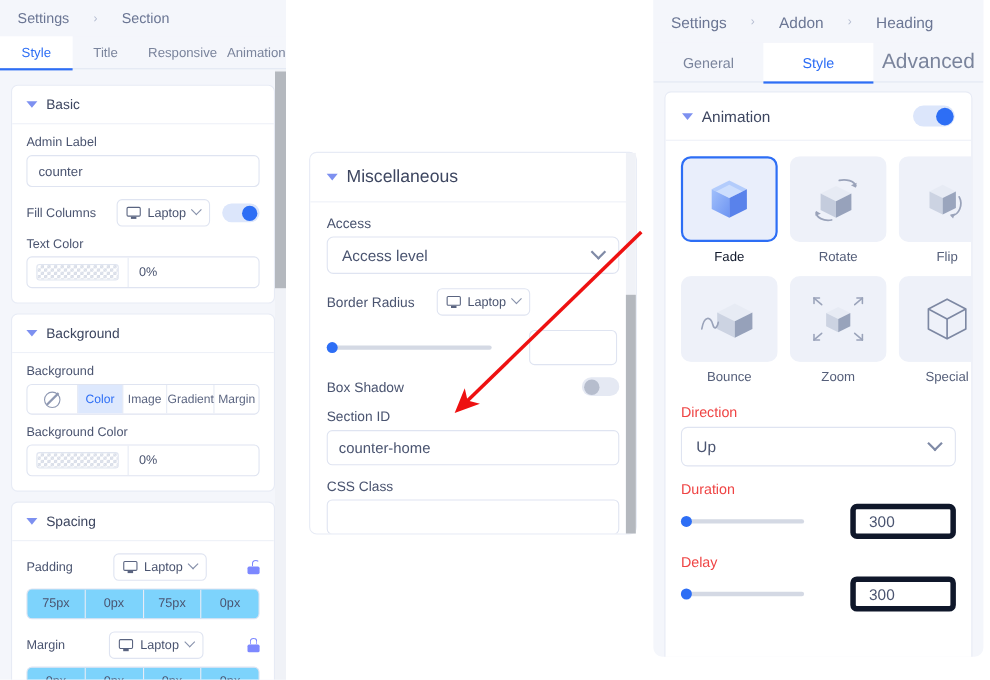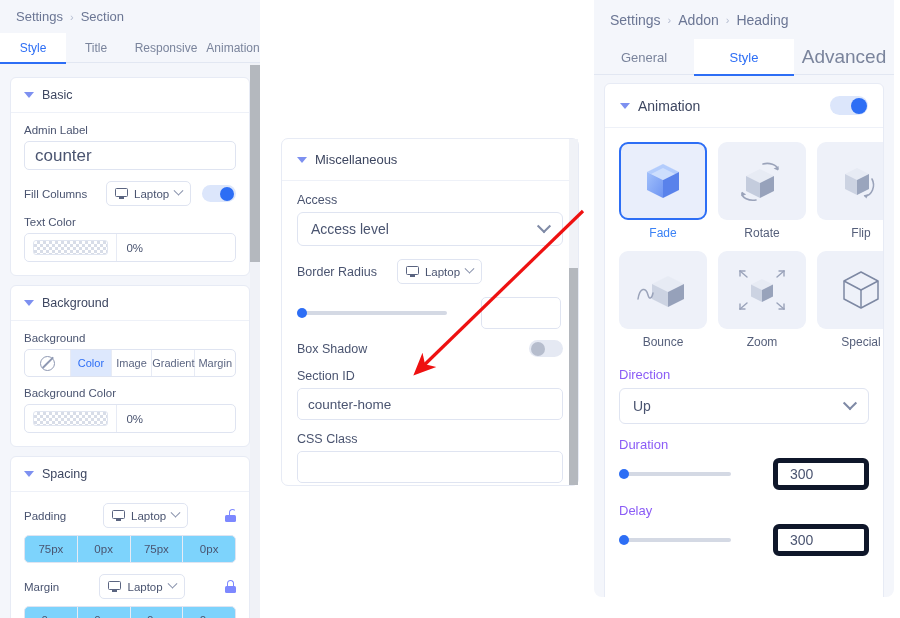--- a/index.html
+++ b/index.html
@@ -7,21 +7,21 @@
     width: 900px; height: 618px;
     background: #ffffff;
     font-family: "Liberation Sans", sans-serif;
     overflow: hidden;
   }
   .stage { position: relative; width: 900px; height: 618px; background: #ffffff; }
 
   
   .panel { position: absolute; background: #f4f6fb; overflow: hidden; }
   .breadcrumb {
-    display: flex; align-items: center; gap: 7px;
+    display: flex; align-items: center; gap: 22px;
     font-size: 13px; color: #6b7694;
     padding: 12px 16px; height: 33px;
     background: #f4f6fb;
   }
   .breadcrumb .crumb { color: #6b7694; }
   .breadcrumb .sep { color: #b5bdd1; font-size: 11px; }
 
   .tabbar { display: flex; background: #f4f6fb; height: 30px; position: relative; }
   .tabbar::after {
     content: ""; position: absolute; left: 0; right: 0; bottom: 0;
@@ -49,21 +49,21 @@
   .card-title { display: flex; align-items: center; gap: 8px; font-size: 12.5px; color: #3d4660; }
   .caret {
     width: 0; height: 0; border-left: 5px solid transparent;
     border-right: 5px solid transparent; border-top: 6px solid #7d90f0;
   }
   .card-body { padding: 11px 13px 13px 13px; }
 
   .field-label { font-size: 11.5px; color: #4a5470; margin-bottom: 5px; display:block; }
   .input {
     width: 100%; height: 29px; border: 1px solid #dfe4f1; border-radius: 5px;
-    background: #fff; font-size: 17px; color: #4a5470;
+    background: #fff; font-size: 12px; color: #4a5470;
     display: flex; align-items: center; padding: 0 10px;
   }
   .row { display: flex; align-items: center; gap: 10px; }
   .row-sb { display: flex; align-items: center; justify-content: space-between; }
 
   
   .device-sel {
     height: 25px; border: 1px solid #dfe4f1; border-radius: 5px; background: #fff;
     display: inline-flex; align-items: center; gap: 6px; padding: 0 8px;
     font-size: 11.5px; color: #4a5470;
@@ -168,28 +168,28 @@
   
   .anim-grid { display: grid; grid-template-columns: repeat(3,1fr); gap: 11px; }
   .anim-item { display: flex; flex-direction: column; align-items: center; gap: 6px; }
   .anim-box {
     width: 88px; height: 78px; border-radius: 9px; background: #eef1f9;
     display: flex; align-items: center; justify-content: center;
     border: 2px solid transparent;
   }
   .anim-item.sel .anim-box { border-color: #2d6ef5; background: #e9eefb; }
   .anim-label { font-size: 12px; color: #555f7a; }
-  .anim-item.sel .anim-label { color: #3b82f6; }
+  .anim-item.sel .anim-label { color: #0f172a; }
 
   .num-input {
     width: 96px; height: 32px; border: 5px solid #0f172a; border-radius: 6px;
     background: #fff; display: flex; align-items: center; padding: 0 12px;
     font-size: 14px; color: #4a5470; flex: none;
   }
-  .rp-label { font-size: 13px; color: #8b5cf6; margin-bottom: 6px; display: block; }
+  .rp-label { font-size: 13px; color: #ef4444; margin-bottom: 6px; display: block; }
   .rp-select {
     height: 36px; border: 1px solid #dfe4f1; border-radius: 6px; background: #fff;
     display: flex; align-items: center; justify-content: space-between;
     padding: 0 13px; font-size: 14px; color: #4a5470;
   }
 
   
   .arrow-svg { position: absolute; left: 0; top: 0; pointer-events: none; }
 </style>
 </head>
@@ -349,21 +349,21 @@
       </div>
     </div>
   </div>
 
   <div class="scroll-track" style="left:250px; top:63px; width:10px; height:555px;"></div>
   <div class="scroll-thumb" style="left:250px; top:65px; width:10px; height:197px;"></div>
 
   <div class="panel" style="left:281px; top:138px; width:298px; height:348px; background:#ffffff; border:1px solid #e7ebf5; border-radius:7px;">
 
     <div class="card-head" style="padding:13px 15px;">
-      <div class="card-title" style="font-size:13px;">
+      <div class="card-title" style="font-size:16px;">
         <span class="caret"></span>
         <span>Miscellaneous</span>
       </div>
     </div>
 
     <div style="padding:12px 15px 15px 15px;">
       <label class="field-label" style="font-size:12.5px;">Access</label>
       <div class="rp-select" style="height:34px;">
         <span>Access level</span>
         <span class="chev big"></span>

